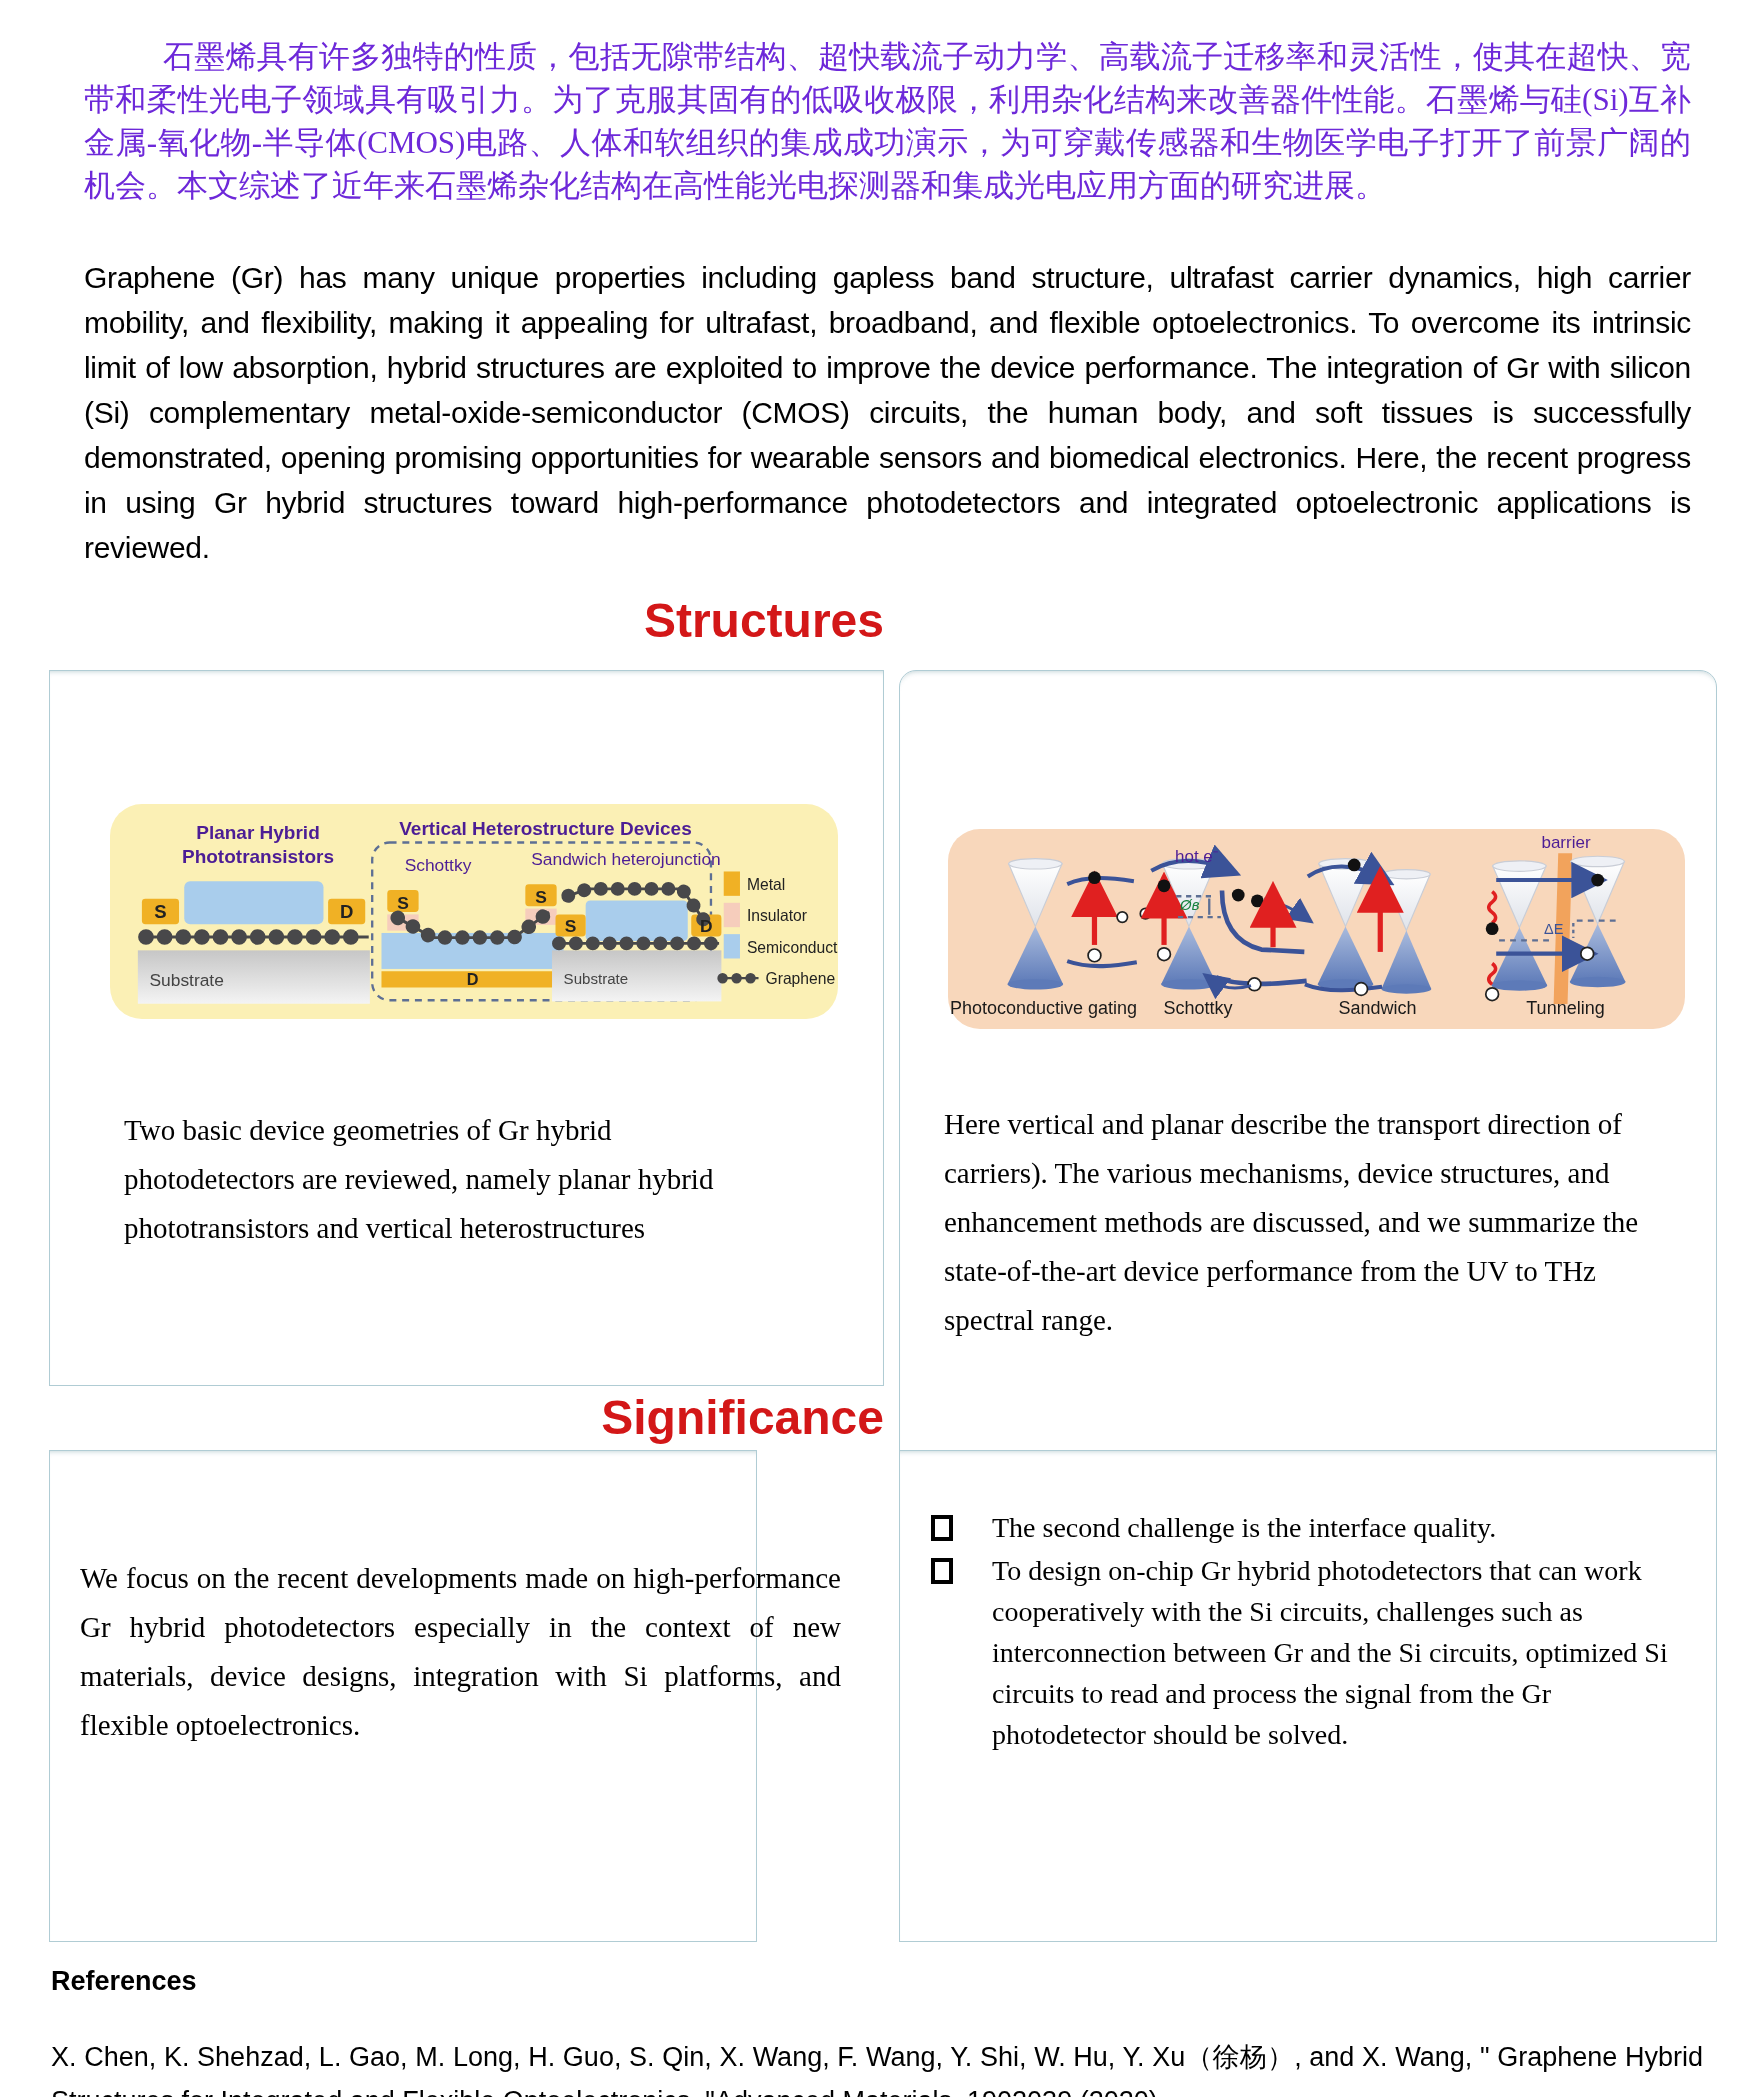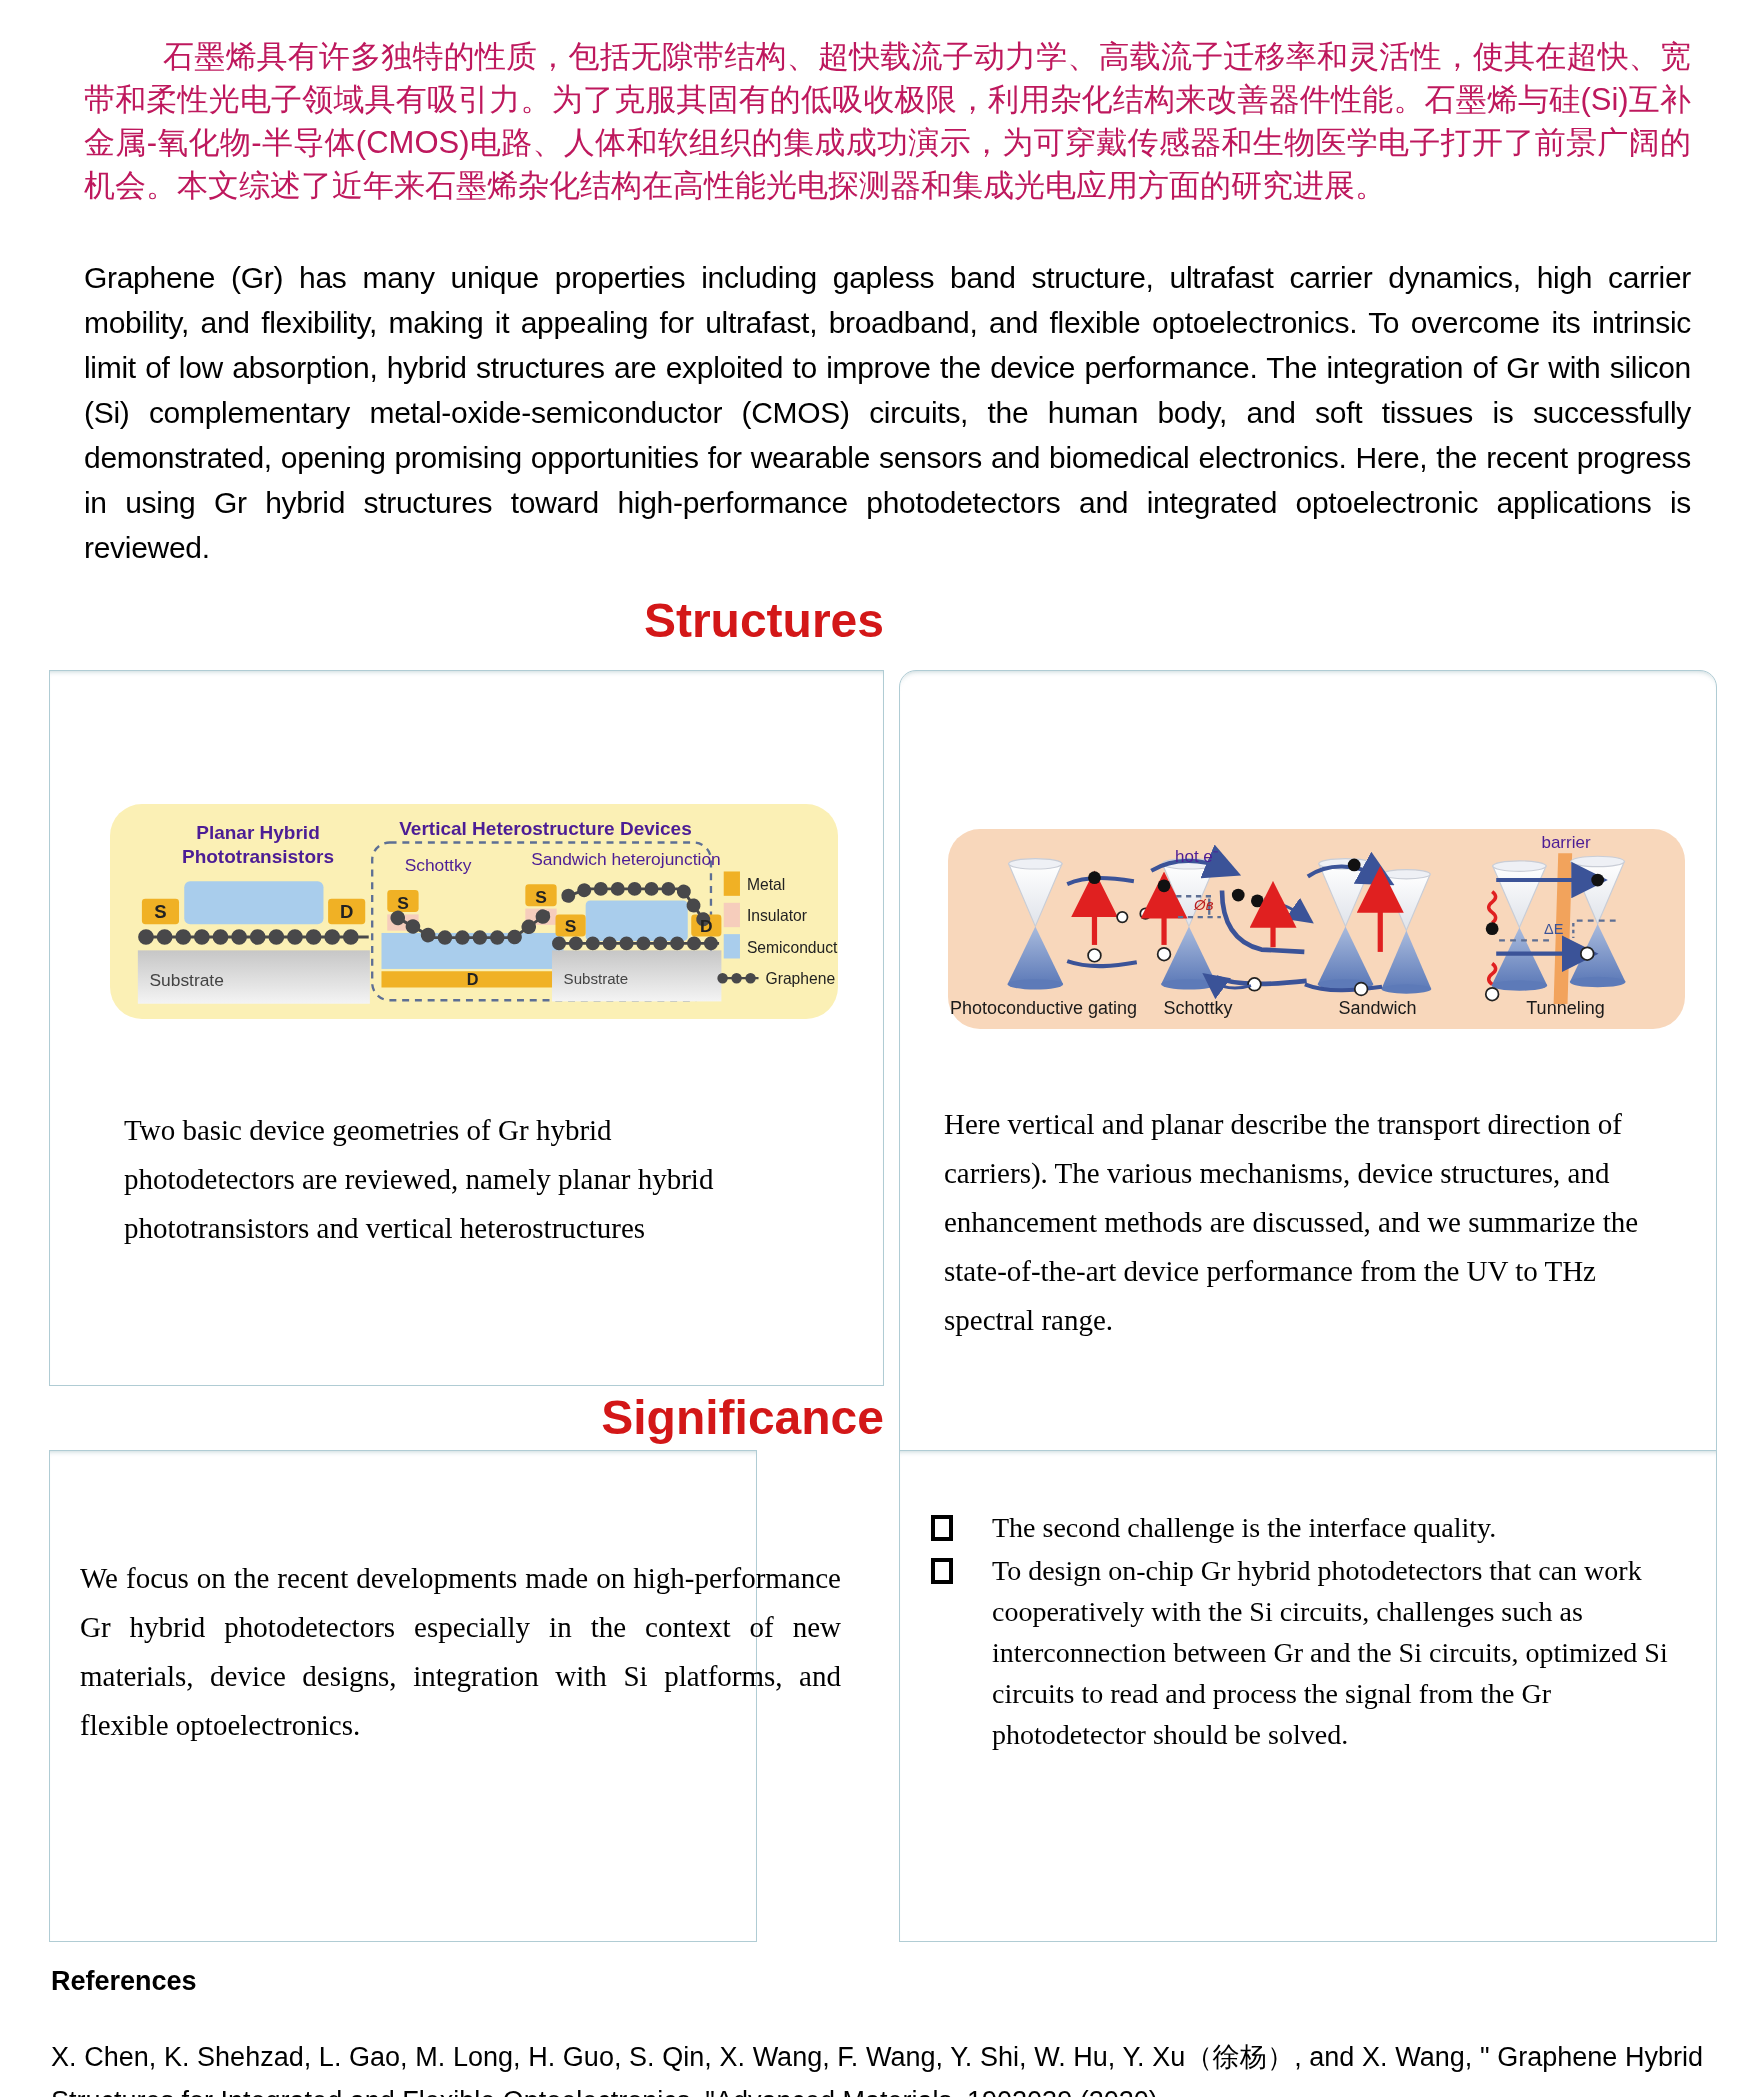--- a/index.html
+++ b/index.html
@@ -2,21 +2,21 @@
 <html style="font-size:9.3px"><head>
 <meta charset="utf-8">
 <style>
   html,body{margin:0;padding:0;background:#fff;}
   .page{position:relative;width:1753px;height:2097px;background:#ffffff;overflow:hidden;
         font-family:"Liberation Sans",sans-serif;color:#000;}
 
   
   .zh-abstract{position:absolute;left:84px;top:3.5px;width:1607px;
         font-size:31px;line-height:43px;text-align:justify;text-indent:2.55em;
-        font-family:Liberation Sans, sans-serif;color:#be185d;}
+        font-family:Liberation Serif, serif;color:#6d28d9;}
   .en-abstract{position:absolute;left:84px;top:225px;width:1607px;
         font-size:30px;line-height:45px;text-align:justify;letter-spacing:-0.3px;color:#000;}
 
   
   .sec-heading{position:absolute;font-size:48px;font-weight:bold;color:#d31718;
         text-align:right;letter-spacing:0;}
   .h-structures{left:49px;top:593px;width:835px;}
   .h-mechanism{left:899px;top:593px;width:818px;}
   .h-significance{left:49px;top:1390px;width:835px;}
   .h-outlook{left:899px;top:1390px;width:818px;}
@@ -52,21 +52,21 @@
   .fl-title-left{left:32px;top:17.4px;width:232px;font-size:19px;}
   .fl-title-right{left:273px;top:12.8px;width:325px;font-size:19px;}
   .fl-schottky{left:270px;top:51px;width:116px;font-size:17.4px;text-align:center;}
   .fl-sandwich{left:394px;top:45px;width:244px;font-size:17.4px;text-align:center;}
   .mech-label{top:169px;font-size:18px;text-align:center;position:absolute;color:#1a1a1a;}
   .ml-0{left:0px;width:191px;}
   .ml-1{left:186px;width:128px;}
   .ml-2{left:354px;width:151px;}
   .ml-3{left:539px;width:157px;}
   .an-hot{left:227px;top:15px;font-size:17px;}
-  .an-phib{left:246px;top:67px;font-size:15px;font-style:italic;color:#b91c1c;}
+  .an-phib{left:232px;top:67px;font-size:15px;font-style:italic;color:#15803d;}
   .an-barrier{left:566px;top:3.5px;width:104px;font-size:17px;text-align:center;}
   .an-delta{left:596px;top:92px;font-size:14.5px;color:#3b5398;}
 
   
   .ref-heading{position:absolute;left:51px;top:1966px;font-size:27px;font-weight:bold;color:#000;}
   .ref-citation{position:absolute;left:51px;top:2008px;width:1652px;font-size:27px;line-height:44px;
         text-align:justify;color:#000;}
 </style>
 </head>
 <body>

